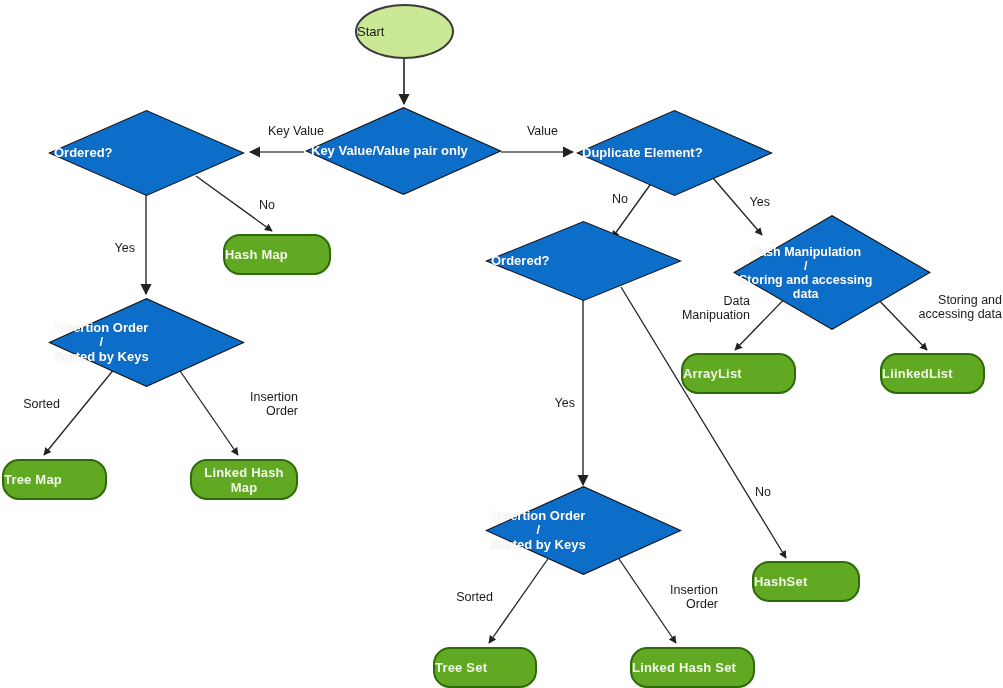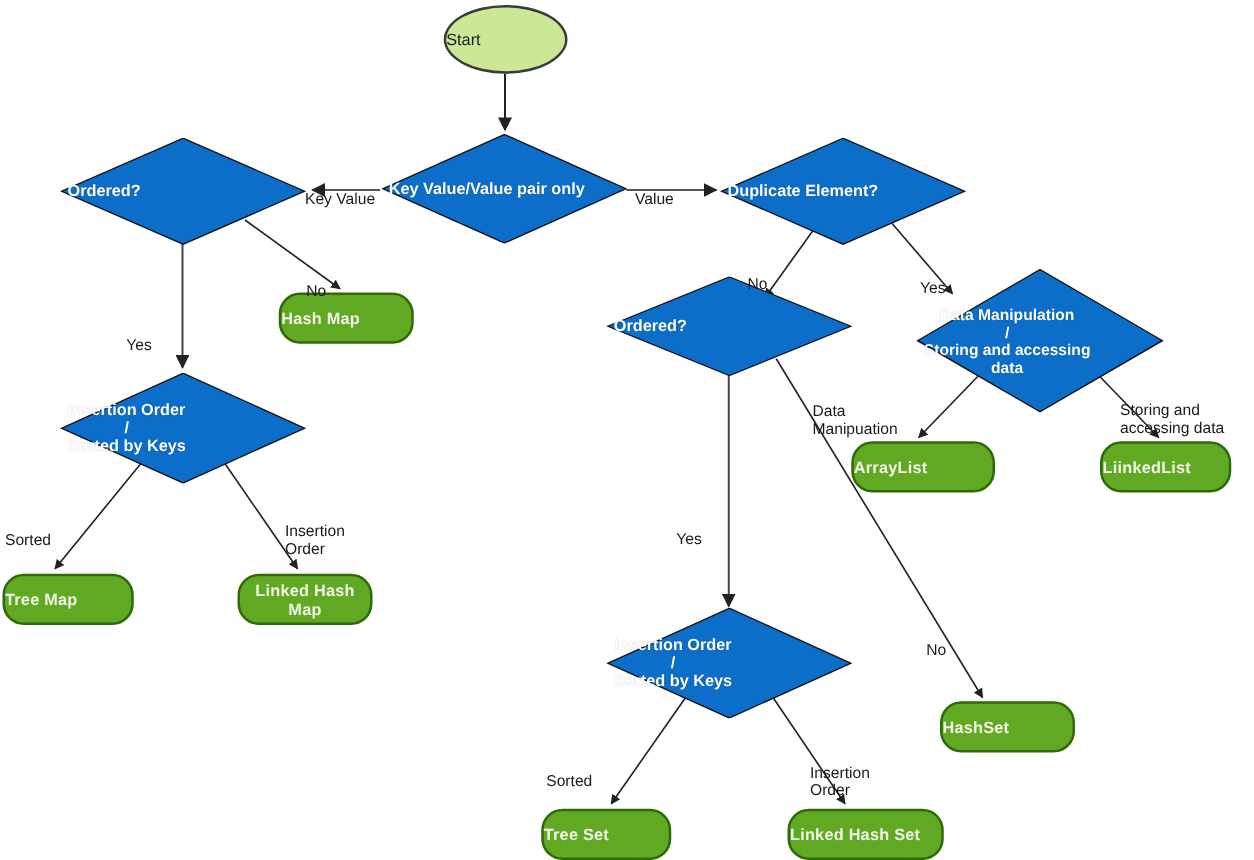--- a/index.html
+++ b/index.html
@@ -83,24 +83,23 @@
     color: #f2f7ea;
     font-size: 13px;
     font-weight: bold;
     letter-spacing: 0.2px;
   }
   .edge-label {
     position: absolute;
     color: #1a1a1a;
     font-size: 12.5px;
     line-height: 1.15;
-    text-align: left;
+    text-align: right;
     white-space: pre-line;
     pointer-events: none;
-    margin-top: 28px;
   }
 </style>
 </head>
 <body>
 
 <div id="canvas">
 
   <svg id="edges" viewBox="0 0 1003 688" xmlns="http://www.w3.org/2000/svg">
     <defs>
       <marker id="arrow" viewBox="0 0 10 10" refX="9" refY="5" markerWidth="7" markerHeight="7" orient="auto-start-reverse">
@@ -174,21 +173,21 @@
 
   <div class="node node-decision" style="left:485px; top:221px; width:197px; height:80px;">
     <span class="diamond-outline"></span>
     <span class="diamond-shape" style="transform:scale(0.974);"></span>
     <span class="diamond-label">Ordered?</span>
   </div>
 
   <div class="node node-decision" style="left:733px; top:215px; width:198px; height:115px;">
     <span class="diamond-outline"></span>
     <span class="diamond-shape" style="transform:scale(0.978);"></span>
-    <span class="diamond-label" style="font-size:12.5px;">Data Manipulation
+    <span class="diamond-label" style="font-size:12.5px;">Hash Manipulation
 /
 Storing and accessing
 data</span>
   </div>
 
   <div class="node node-decision" style="left:485px; top:486px; width:197px; height:89px;">
     <span class="diamond-outline"></span>
     <span class="diamond-shape" style="transform:scale(0.974);"></span>
     <span class="diamond-label">Insertion Order
 /

